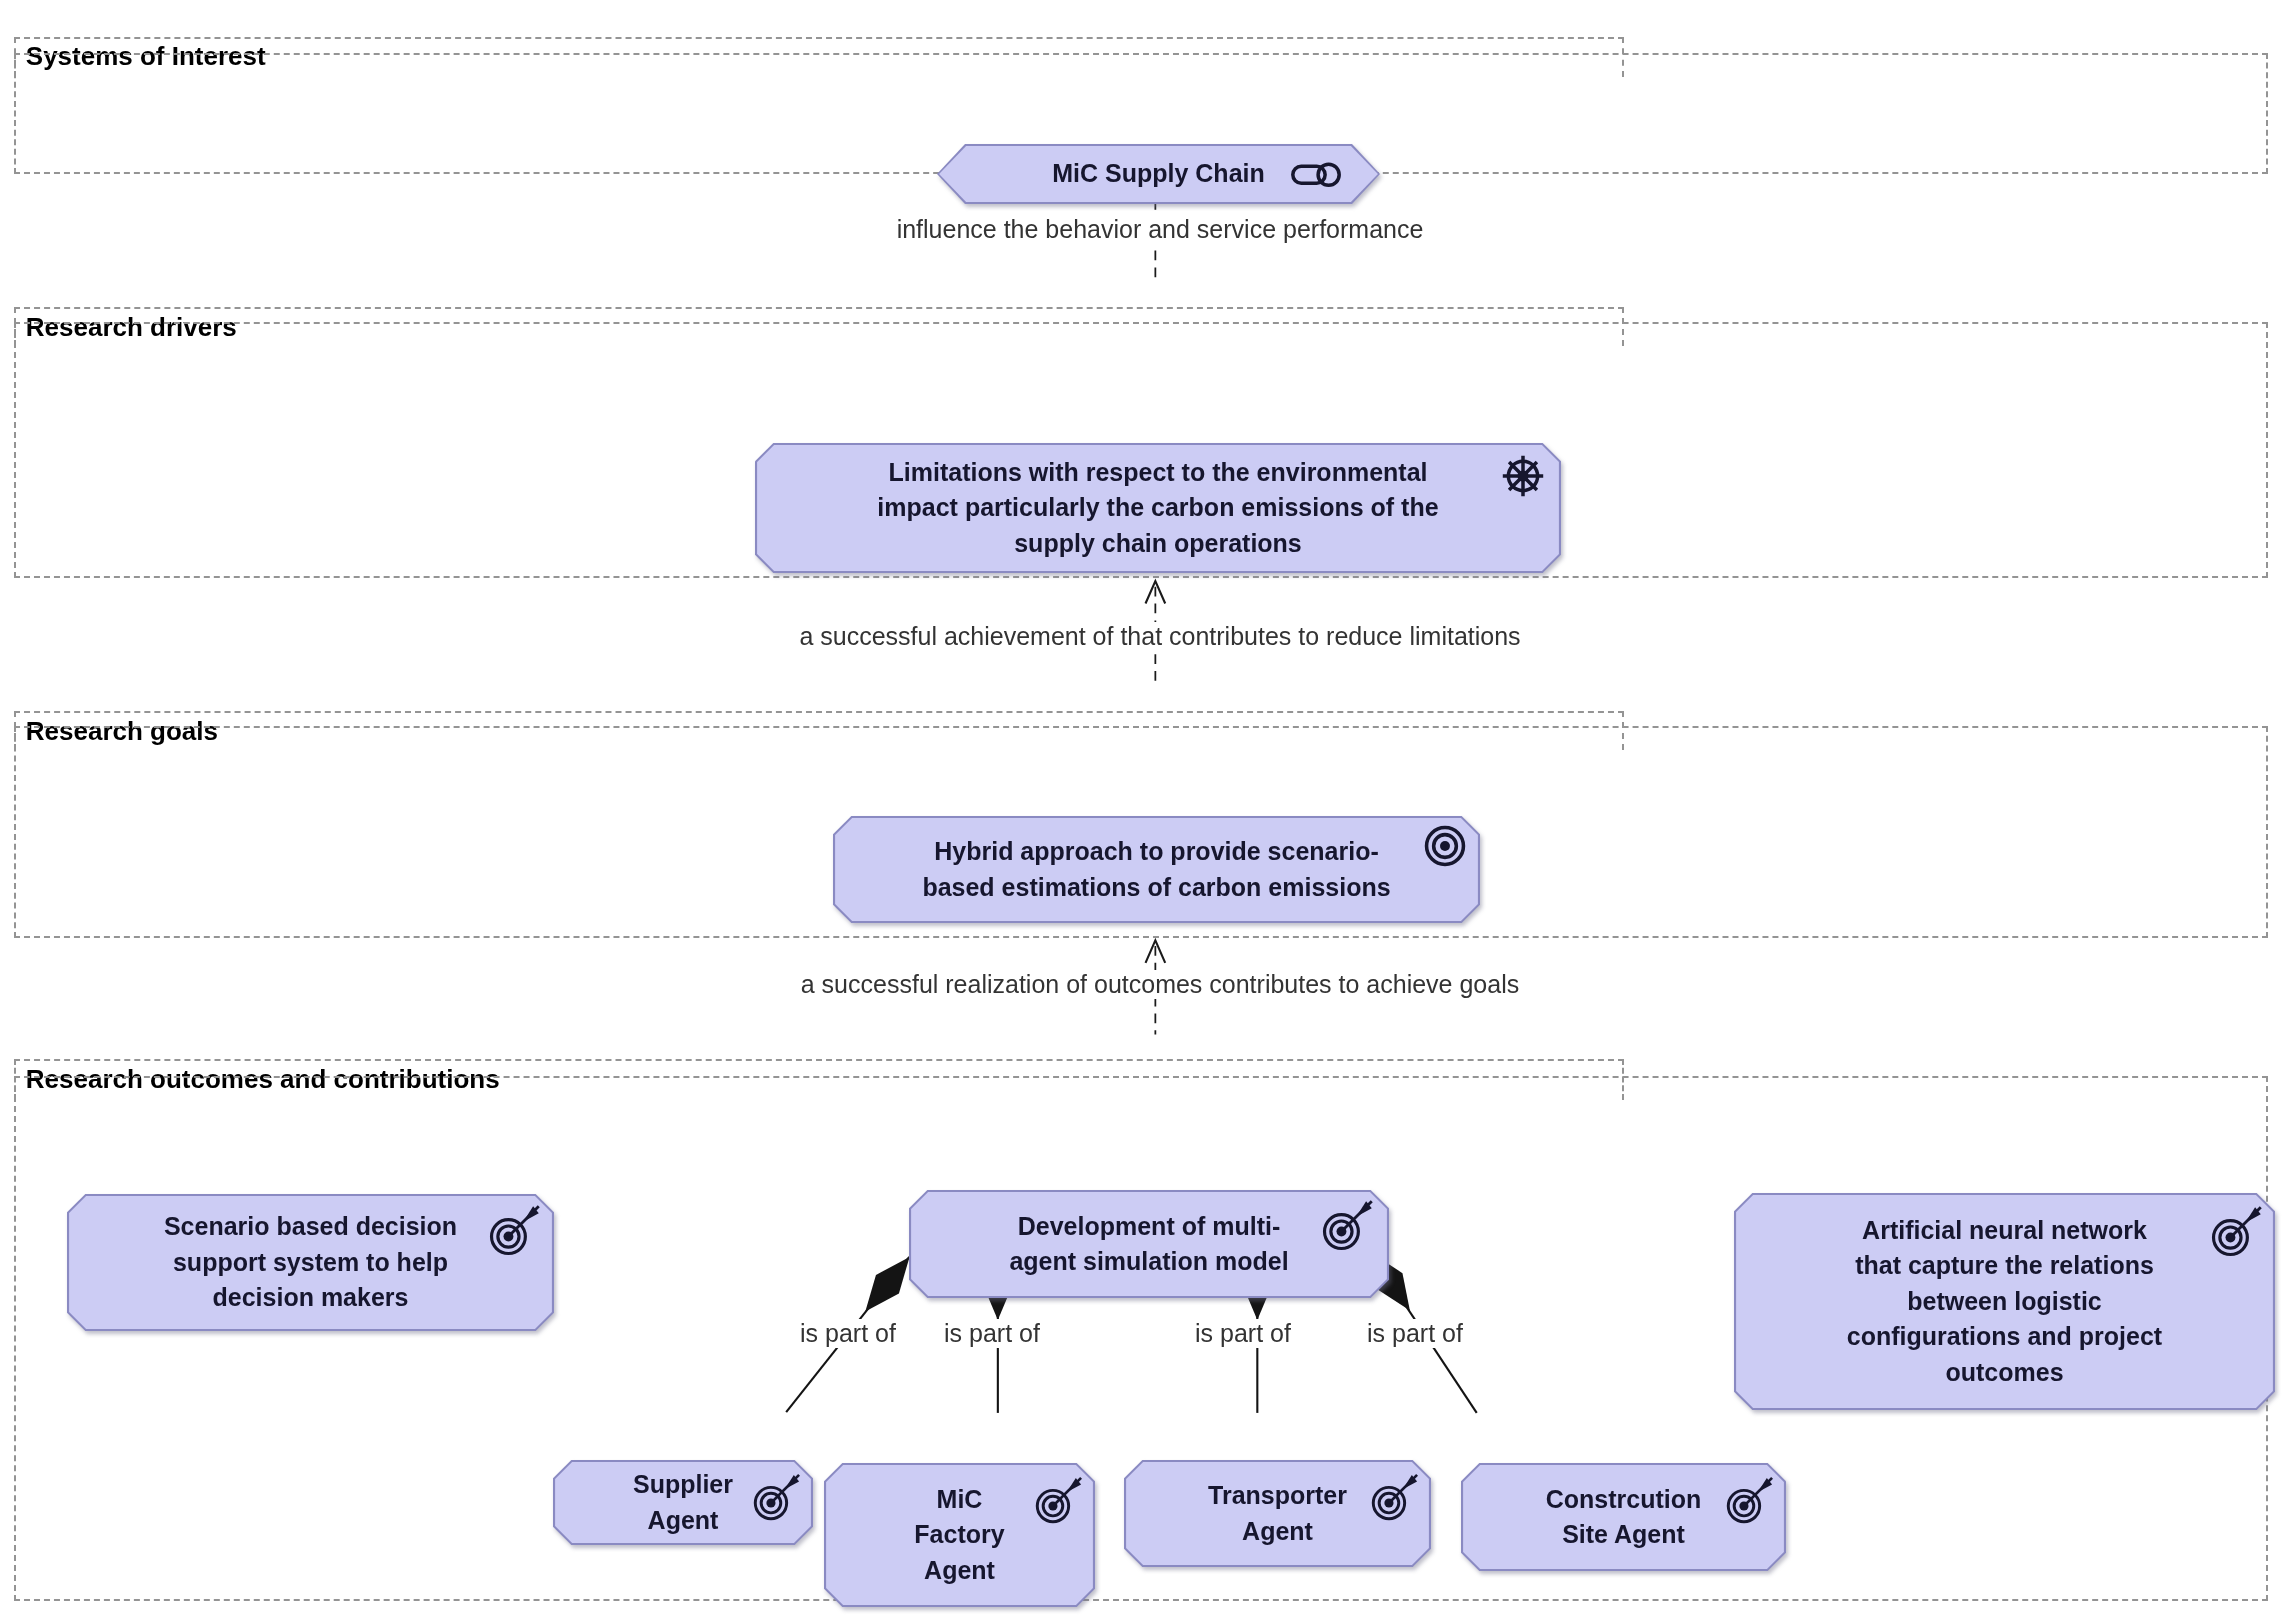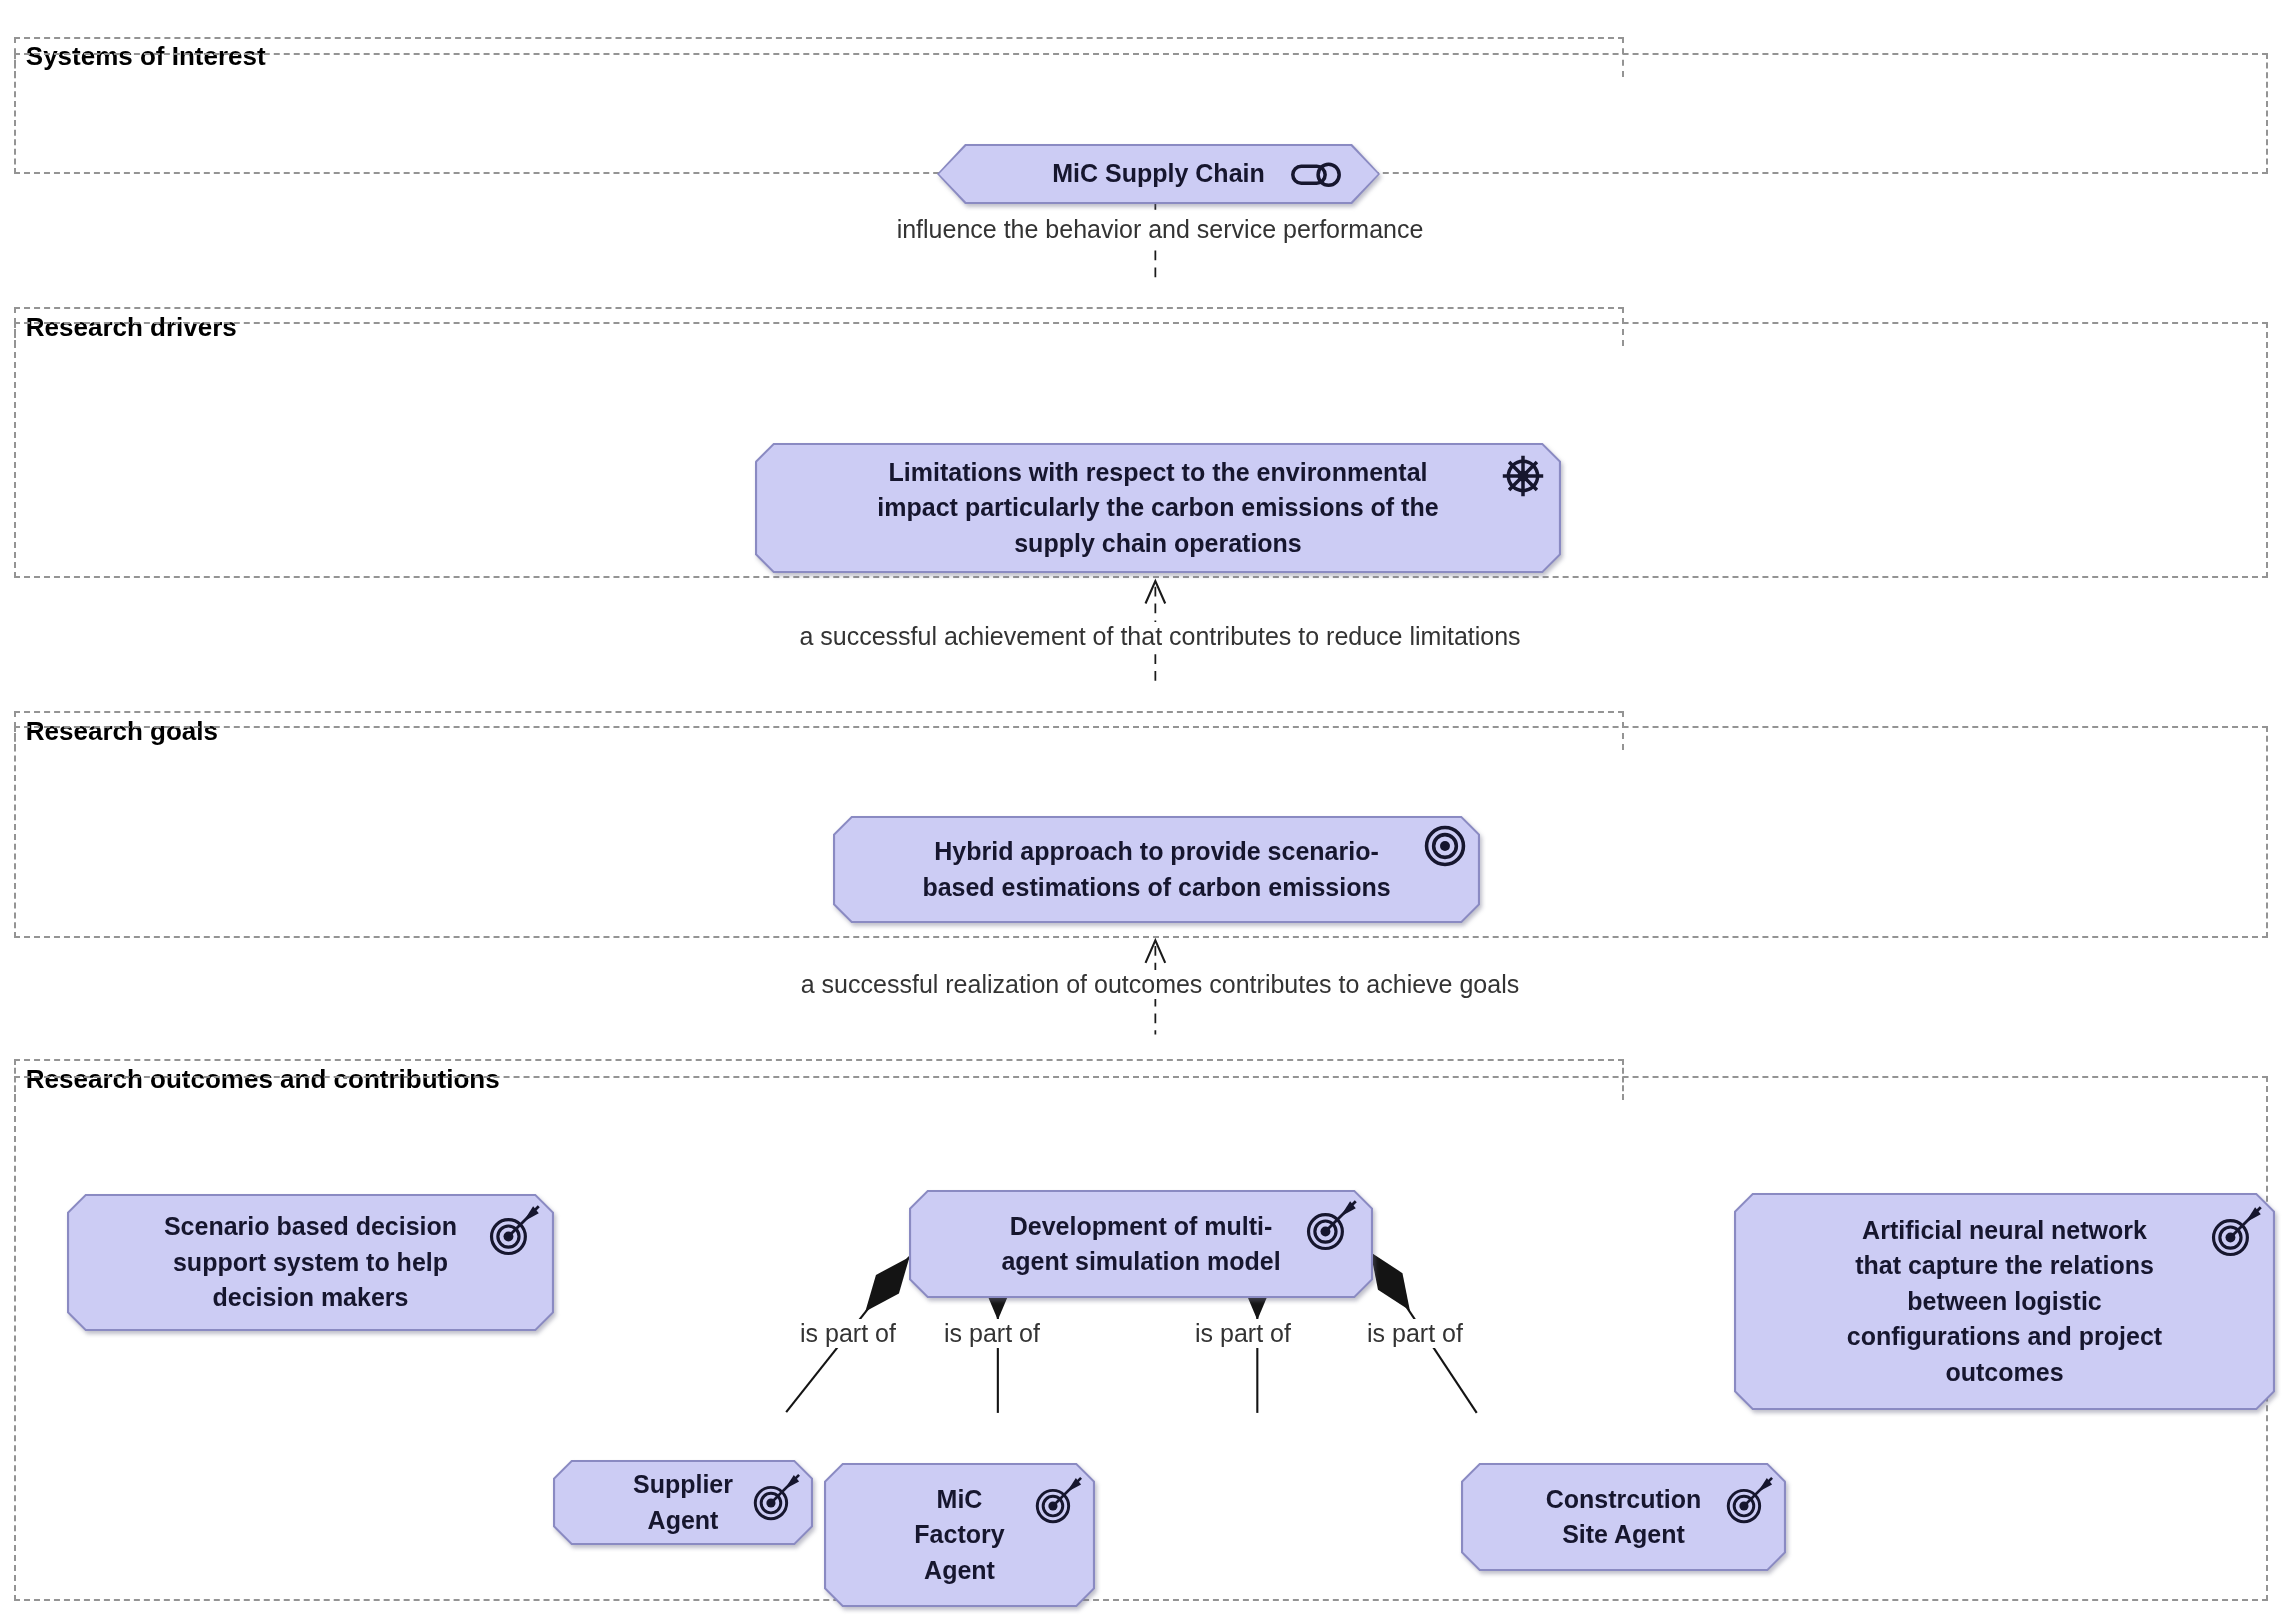--- a/index.html
+++ b/index.html
@@ -144,21 +144,21 @@
             <circle cx="29" cy="49" r="24"></circle>
             <circle cx="29" cy="49" r="15"></circle>
           </g>
           <circle cx="29" cy="49" r="7" fill="#16162e"></circle>
           <line x1="29" y1="49" x2="72" y2="6" stroke="#16162e" stroke-width="4"></line>
           <polygon points="50,28 64,6 72,16" fill="#16162e"></polygon>
         </svg>
     </div>
   </div>
 
-  <div class="node oct" style="left:909px;top:1142px;width:464px;height:108px;">
+  <div class="node oct" style="left:909px;top:1142px;width:464px;height:108px;padding-left:16px;">
     <div class="shape-border"></div>
     <div class="shape-fill"></div>
     <div class="label">
         <span class="ltext" style="max-width:309px;">Development of multi-agent simulation model</span>
       </div>
     <div class="icon" style="right:12.7px;top:7px;">
       <svg width="55" height="55" viewBox="0 0 78 78">
           <g fill="none" stroke="#16162e" stroke-width="4.5">
             <circle cx="29" cy="49" r="24"></circle>
             <circle cx="29" cy="49" r="15"></circle>
@@ -220,20 +220,38 @@
             <circle cx="29" cy="49" r="24"></circle>
             <circle cx="29" cy="49" r="15"></circle>
           </g>
           <circle cx="29" cy="49" r="7" fill="#16162e"></circle>
           <line x1="29" y1="49" x2="72" y2="6" stroke="#16162e" stroke-width="4"></line>
           <polygon points="50,28 64,6 72,16" fill="#16162e"></polygon>
         </svg>
     </div>
   </div>
 
+  <div class="node oct" style="left:1124px;top:1412px;width:307px;height:107px;">
+    <div class="shape-border"></div>
+    <div class="shape-fill"></div>
+    <div class="label">
+        <span class="ltext" style="max-width:176px;">Transporter Agent</span>
+      </div>
+    <div class="icon" style="right:9.8px;top:11.3px;">
+      <svg width="51" height="51" viewBox="0 0 78 78">
+          <g fill="none" stroke="#16162e" stroke-width="4.5">
+            <circle cx="29" cy="49" r="24"></circle>
+            <circle cx="29" cy="49" r="15"></circle>
+          </g>
+          <circle cx="29" cy="49" r="7" fill="#16162e"></circle>
+          <line x1="29" y1="49" x2="72" y2="6" stroke="#16162e" stroke-width="4"></line>
+          <polygon points="50,28 64,6 72,16" fill="#16162e"></polygon>
+        </svg>
+    </div>
+  </div>
 
   <div class="node oct" style="left:1461px;top:1415px;width:325px;height:108px;">
     <div class="shape-border"></div>
     <div class="shape-fill"></div>
     <div class="label">
         <span class="ltext" style="max-width:190px;">Constrcution Site Agent</span>
       </div>
     <div class="icon" style="right:9.8px;top:11.3px;">
       <svg width="51" height="51" viewBox="0 0 78 78">
           <g fill="none" stroke="#16162e" stroke-width="4.5">

